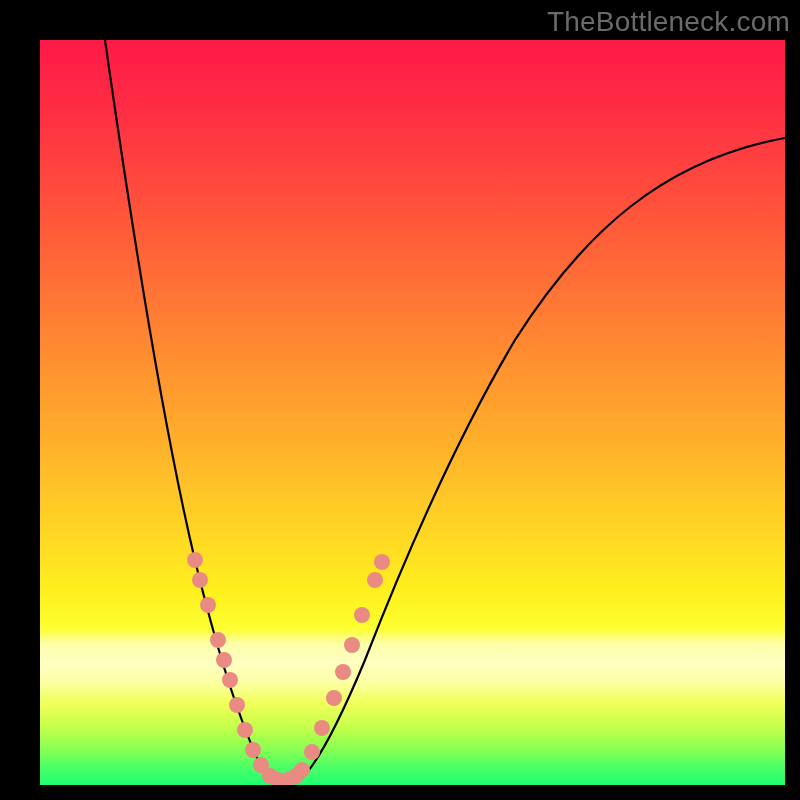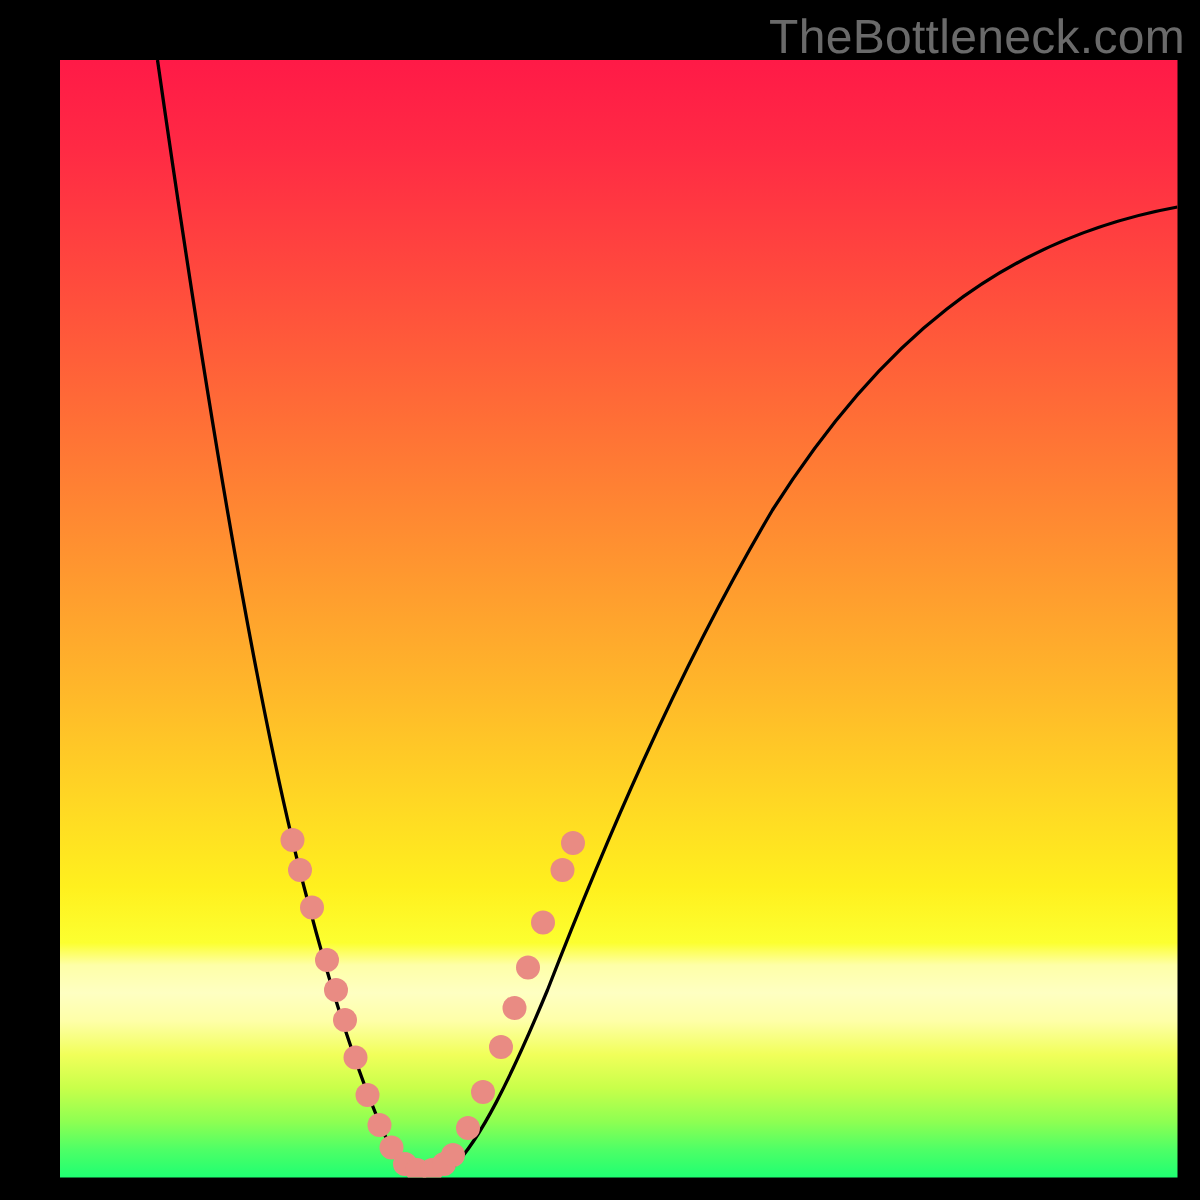--- a/index.html
+++ b/index.html
@@ -43,21 +43,21 @@
       #8eff52 95%,
       #4eff66 97.5%,
       #1fff72 100%
     );
   }
   .watermark {
     position: absolute;
     top: 6px;
     right: 10px;
     font-family: Arial, Helvetica, sans-serif;
-    font-size: 32px;
+    font-size: 28px;
     color: #6a6a6a;
     letter-spacing: 0.2px;
     user-select: none;
   }
   svg.curves {
     position: absolute;
     left: 0;
     top: 0;
     width: 745px;
     height: 745px;

